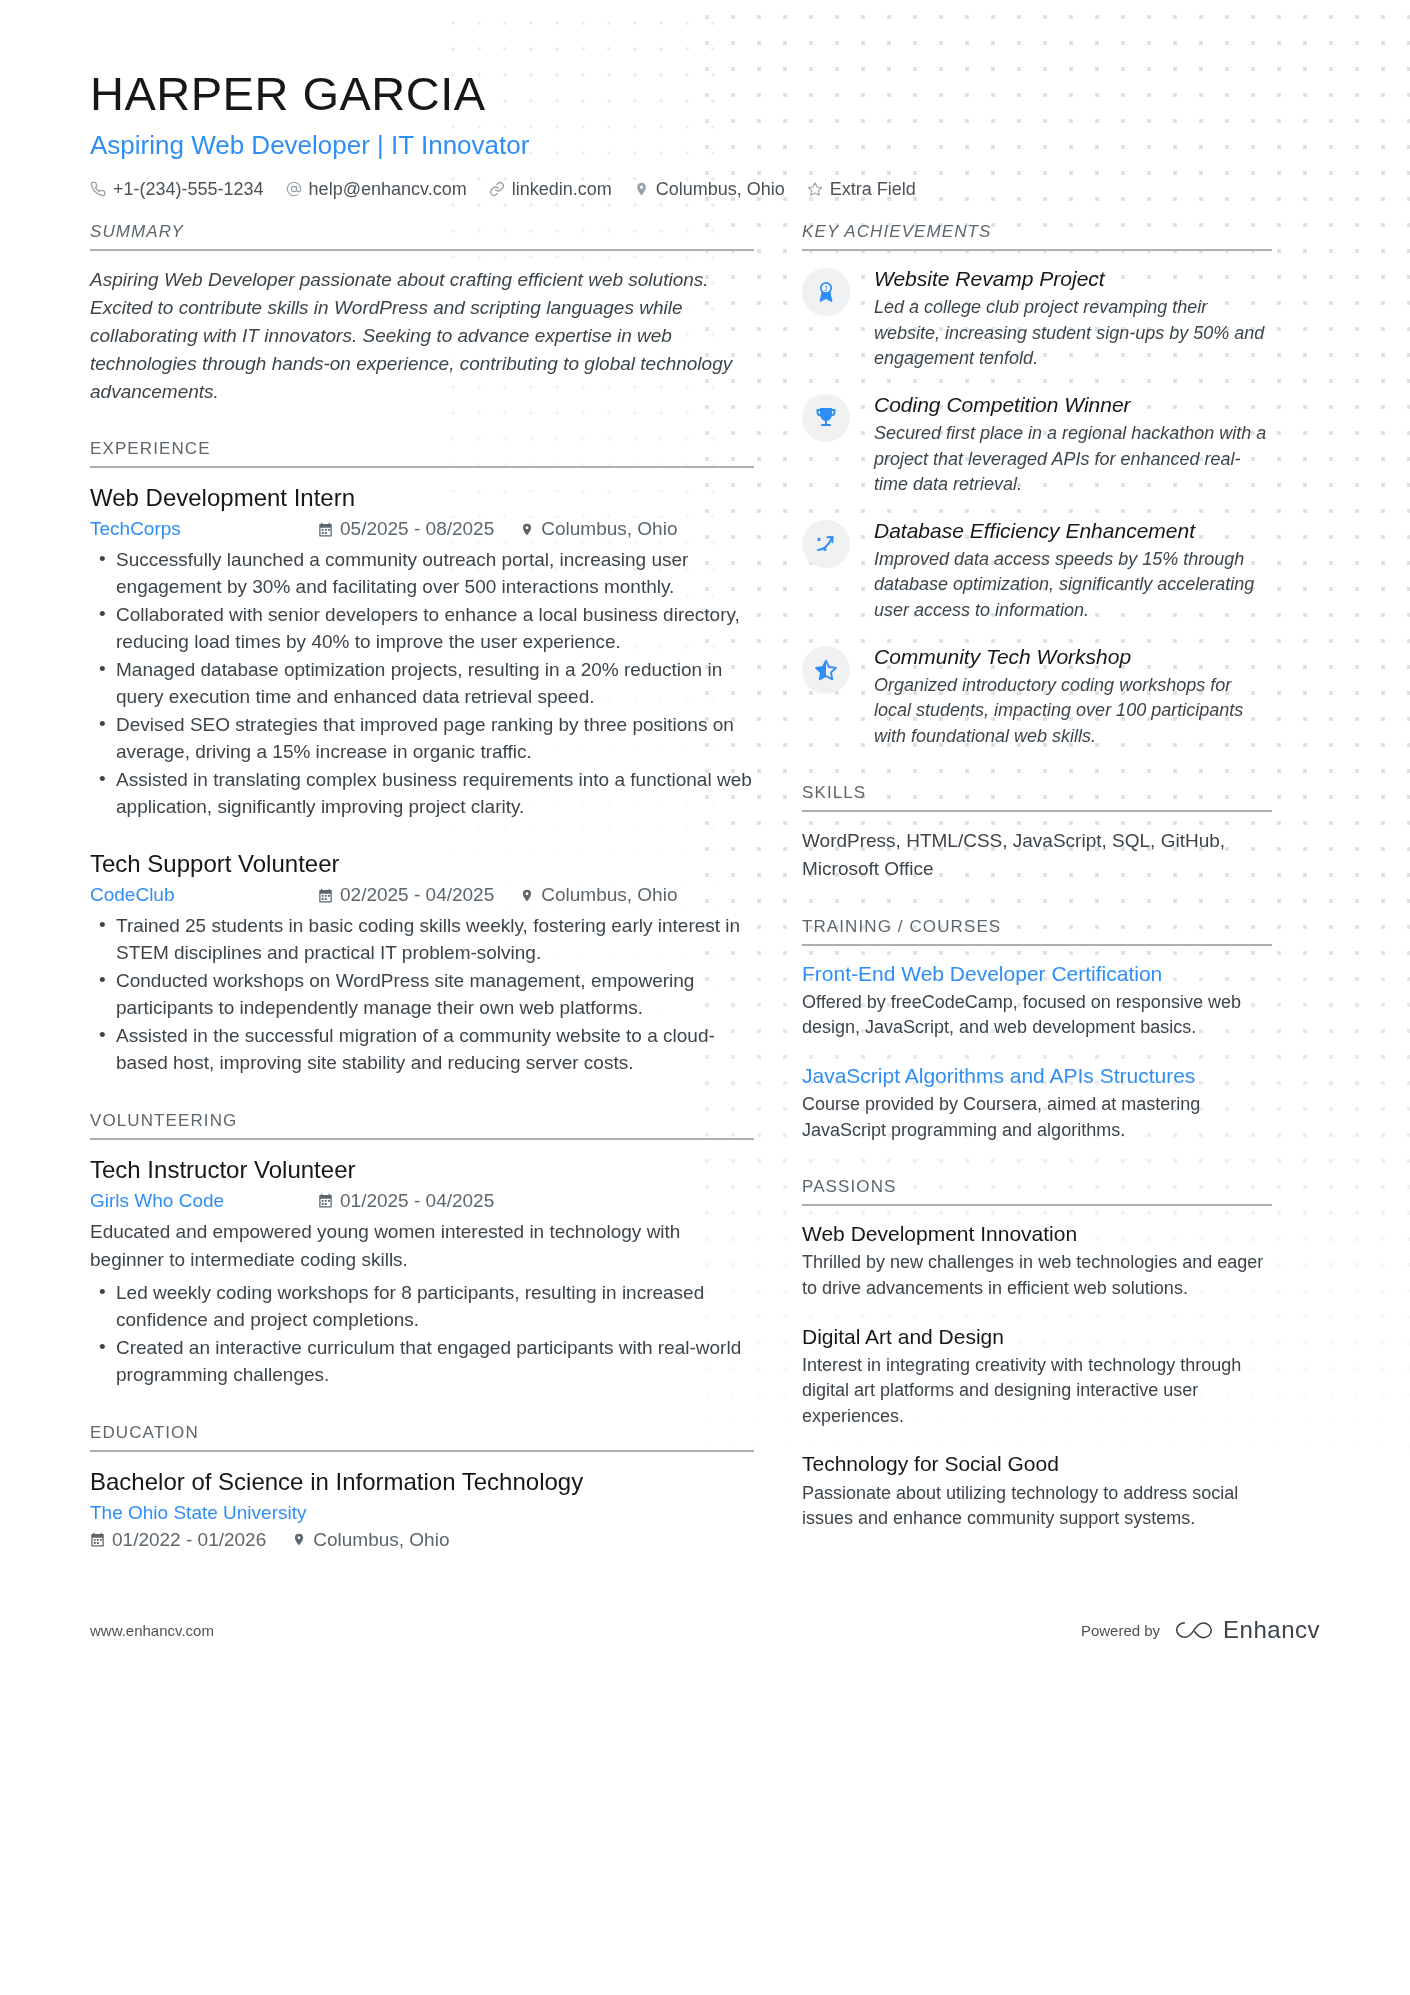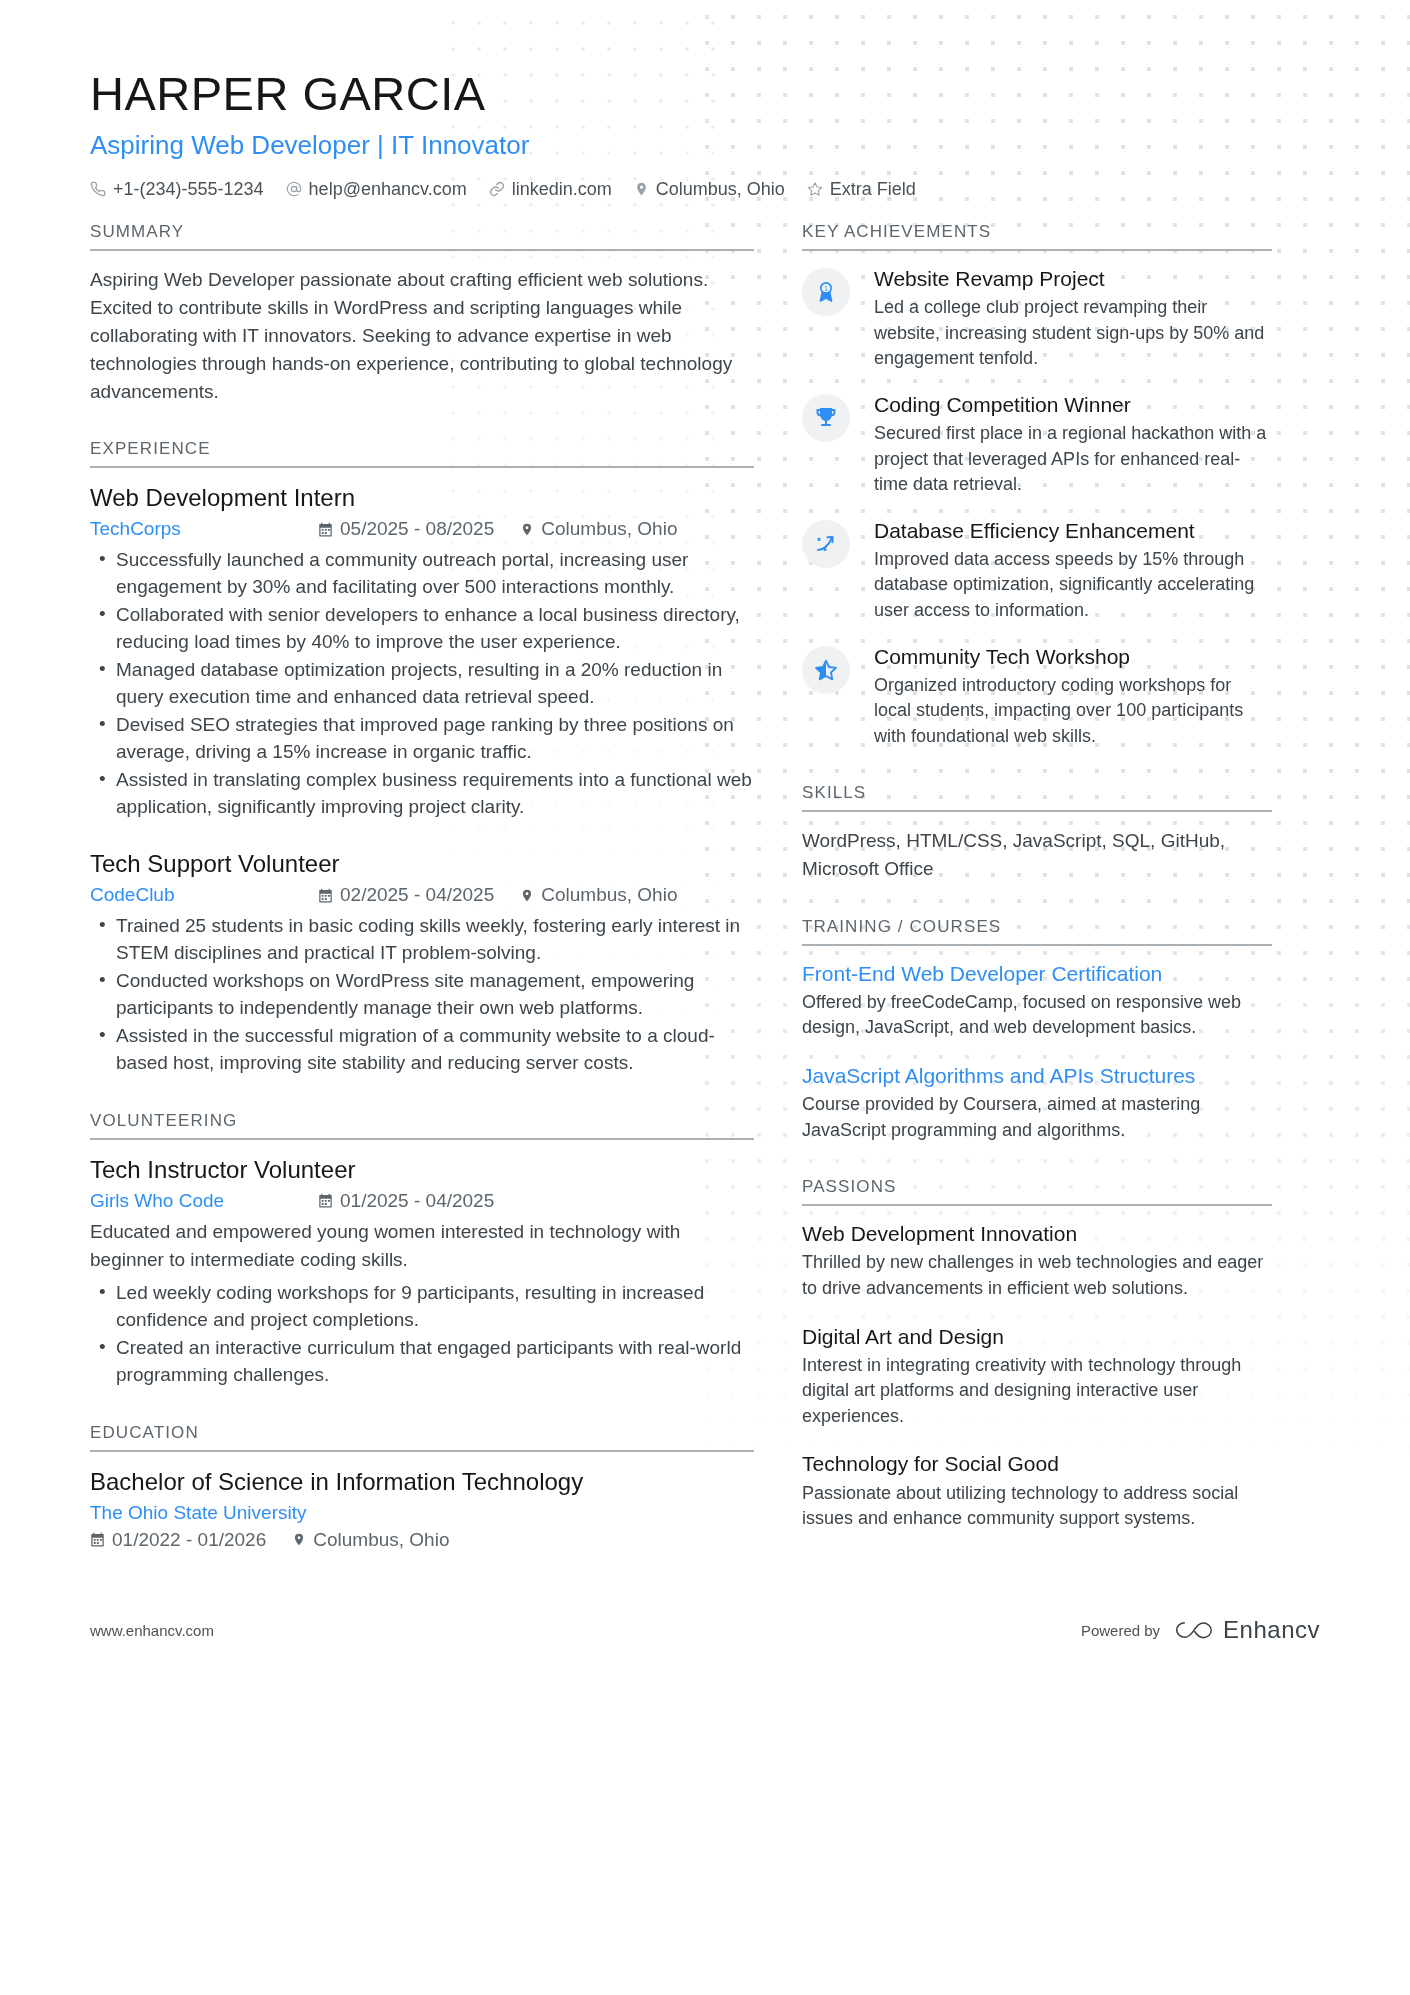--- a/index.html
+++ b/index.html
@@ -103,21 +103,21 @@
   .sec-title {
     font-size: 17px;
     letter-spacing: 1.1px;
     color: #5d666d;
     text-transform: uppercase;
     padding-bottom: 7px;
     border-bottom: 2.5px solid #a9b0b6;
     font-weight: 400;
   }
   .sec { margin-top: 34px; }
-  .sec:first-child { margin-top: 0; }
+  .sec:first-child { margin-top: 0; font-style: italic; }
   .sec-body { margin-top: 15px; }
 
   p.para {
     margin: 0;
     font-size: 19px;
     line-height: 1.47;
     color: #3d454b;
   }
 
   
@@ -401,21 +401,21 @@
                   <span class="ic">
                     <svg width="15" height="15" viewBox="0 0 24 24" fill="currentColor">
                         <path d="M7 1v2h10V1h2v2h2a1 1 0 0 1 1 1v18a1 1 0 0 1-1 1H3a1 1 0 0 1-1-1V4a1 1 0 0 1 1-1h2V1h2zM4 9v12h16V9H4zm2 2h3v3H6v-3zm5 0h3v3h-3v-3zm5 0h3v3h-3v-3zM6 16h3v3H6v-3zm5 0h3v3h-3v-3z"></path>
                       </svg>
                   </span>
                   <span>01/2025 - 04/2025</span>
                 </span>
               </div>
               <div class="entry-desc">Educated and empowered young women interested in technology with beginner to intermediate coding skills.</div>
               <ul class="bullets">
-                <li>Led weekly coding workshops for 9 participants, resulting in increased confidence and project completions.</li>
+                <li>Led weekly coding workshops for 8 participants, resulting in increased confidence and project completions.</li>
                 <li>Created an interactive curriculum that engaged participants with real-world programming challenges.</li>
               </ul>
             </div>
           </div>
         </div>
 
         <div class="sec">
           <div class="sec-title">EDUCATION</div>
           <div class="sec-body">
             <div class="entry">

